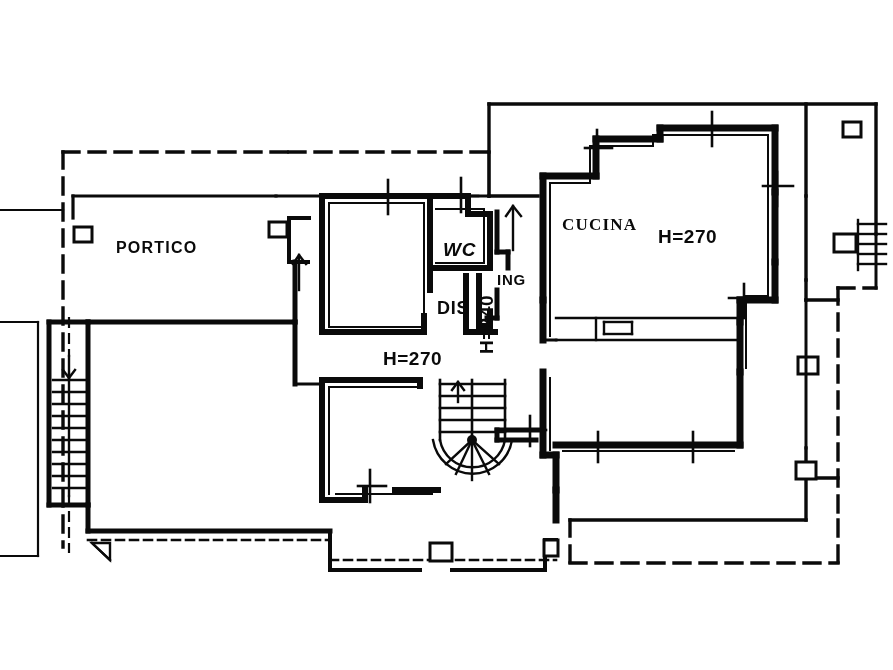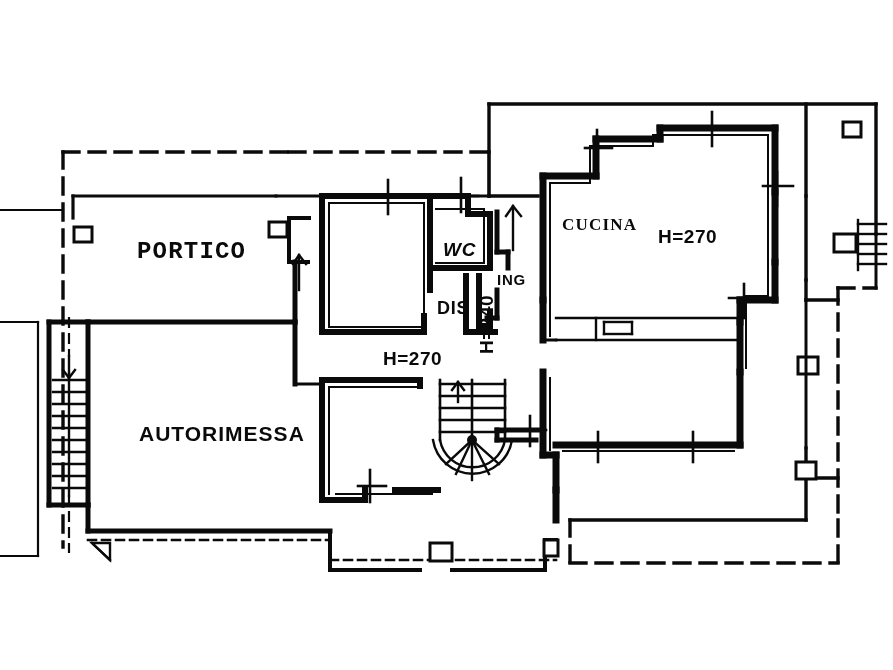--- a/index.html
+++ b/index.html
@@ -29,21 +29,21 @@
   .room-label {
     position: absolute;
     color: #0a0a0a;
     font-family: "Liberation Sans", sans-serif;
     font-weight: 700;
     white-space: nowrap;
     letter-spacing: 0.5px;
     line-height: 1;
     user-select: none;
   }
-  .lbl-portico      { left: 137px; top: 240px;  font-size: 24px; letter-spacing: 1.2px; font-family: Liberation Mono, monospace; }
+  .lbl-portico      { left: 116px; top: 240px;  font-size: 16px; letter-spacing: 1.2px; }
   .lbl-autorimessa  { left: 139px; top: 423px;  font-size: 21px; letter-spacing: 1.0px; }
   .lbl-cucina       { left: 562px; top: 216px;  font-size: 17px; letter-spacing: 1.2px; font-family: Liberation Serif, serif; }
   .lbl-wc           { left: 443px; top: 240px;  font-size: 19px; letter-spacing: 0.8px; font-style: italic; }
   .lbl-dis          { left: 437px; top: 299px;  font-size: 18px; letter-spacing: 0.8px; }
   .lbl-ing          { left: 497px; top: 272px;  font-size: 15px; letter-spacing: 0.8px; }
   .lbl-h270-a       { left: 383px; top: 349px;  font-size: 19px; letter-spacing: 0.5px; }
   .lbl-h270-b       { left: 658px; top: 227px;  font-size: 19px; letter-spacing: 0.5px; }
   .lbl-h240 {
     left: 509px; top: 306px; font-size: 19px; letter-spacing: 0.5px;
     transform: rotate(-90deg);
@@ -371,21 +371,20 @@
         <path d="M 489 196 L 489 152"></path>
         <path d="M 806 300 L 806 448"></path>
         <path d="M 876 234 L 876 288"></path>
       </g>
 
     </g>
   </svg>
 
   <div class="room-label lbl-portico">PORTICO</div>
 
-  <div class="room-label lbl-autorimessa">AUTORIMESSA</div>
 
   <div class="room-label lbl-cucina">CUCINA</div>
 
   <div class="room-label lbl-wc">WC</div>
 
   <div class="room-label lbl-dis">DIS</div>
 
   <div class="room-label lbl-ing">ING</div>
 
   <div class="room-label lbl-h270-a">H=270</div>

